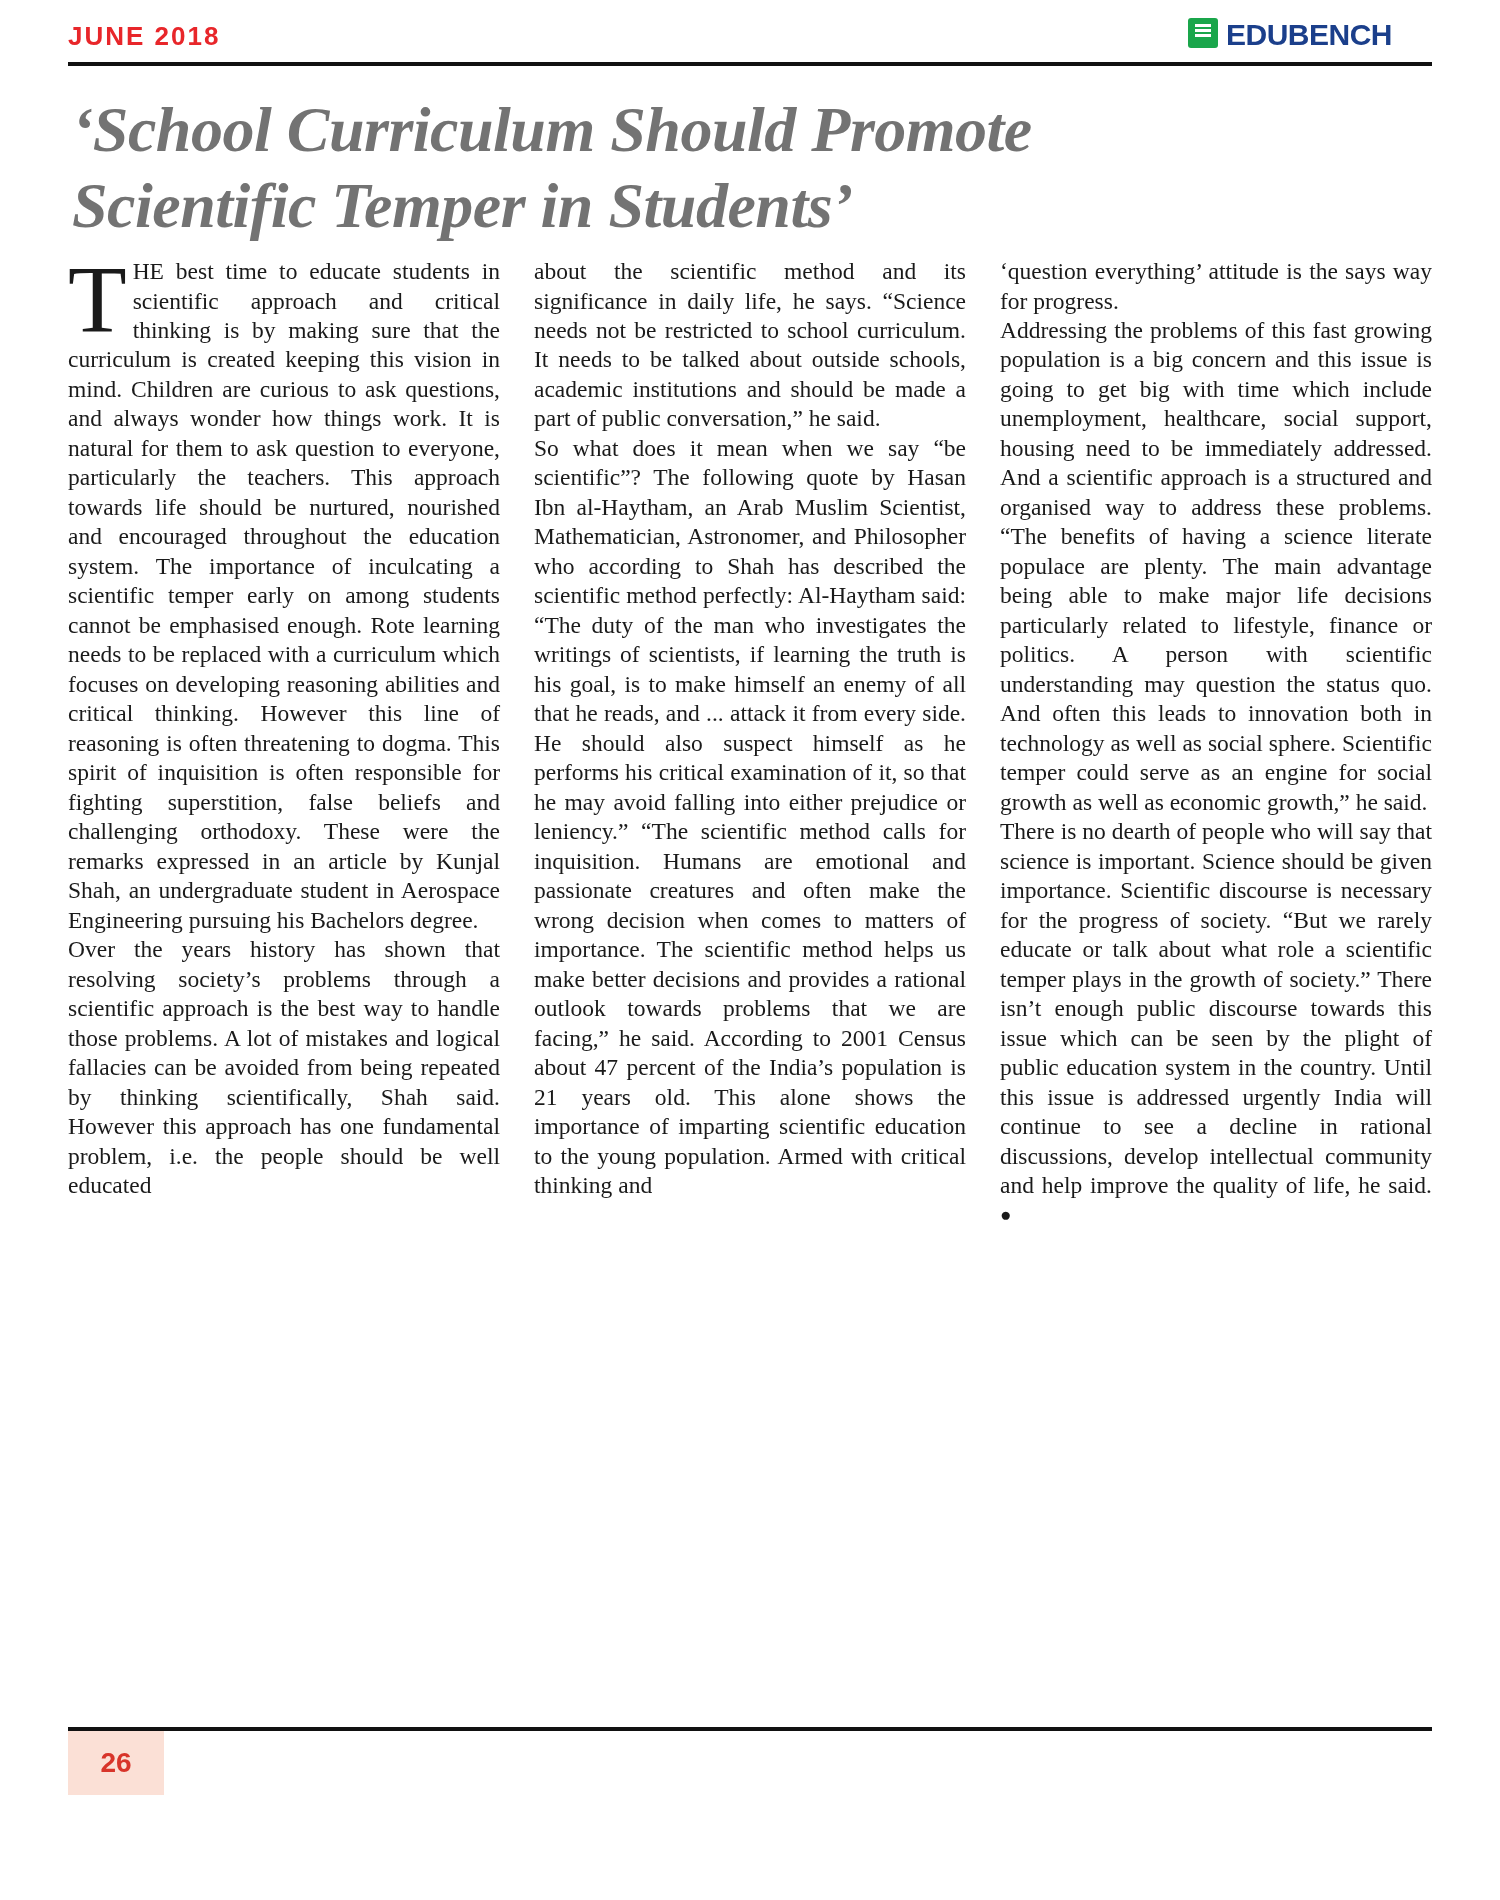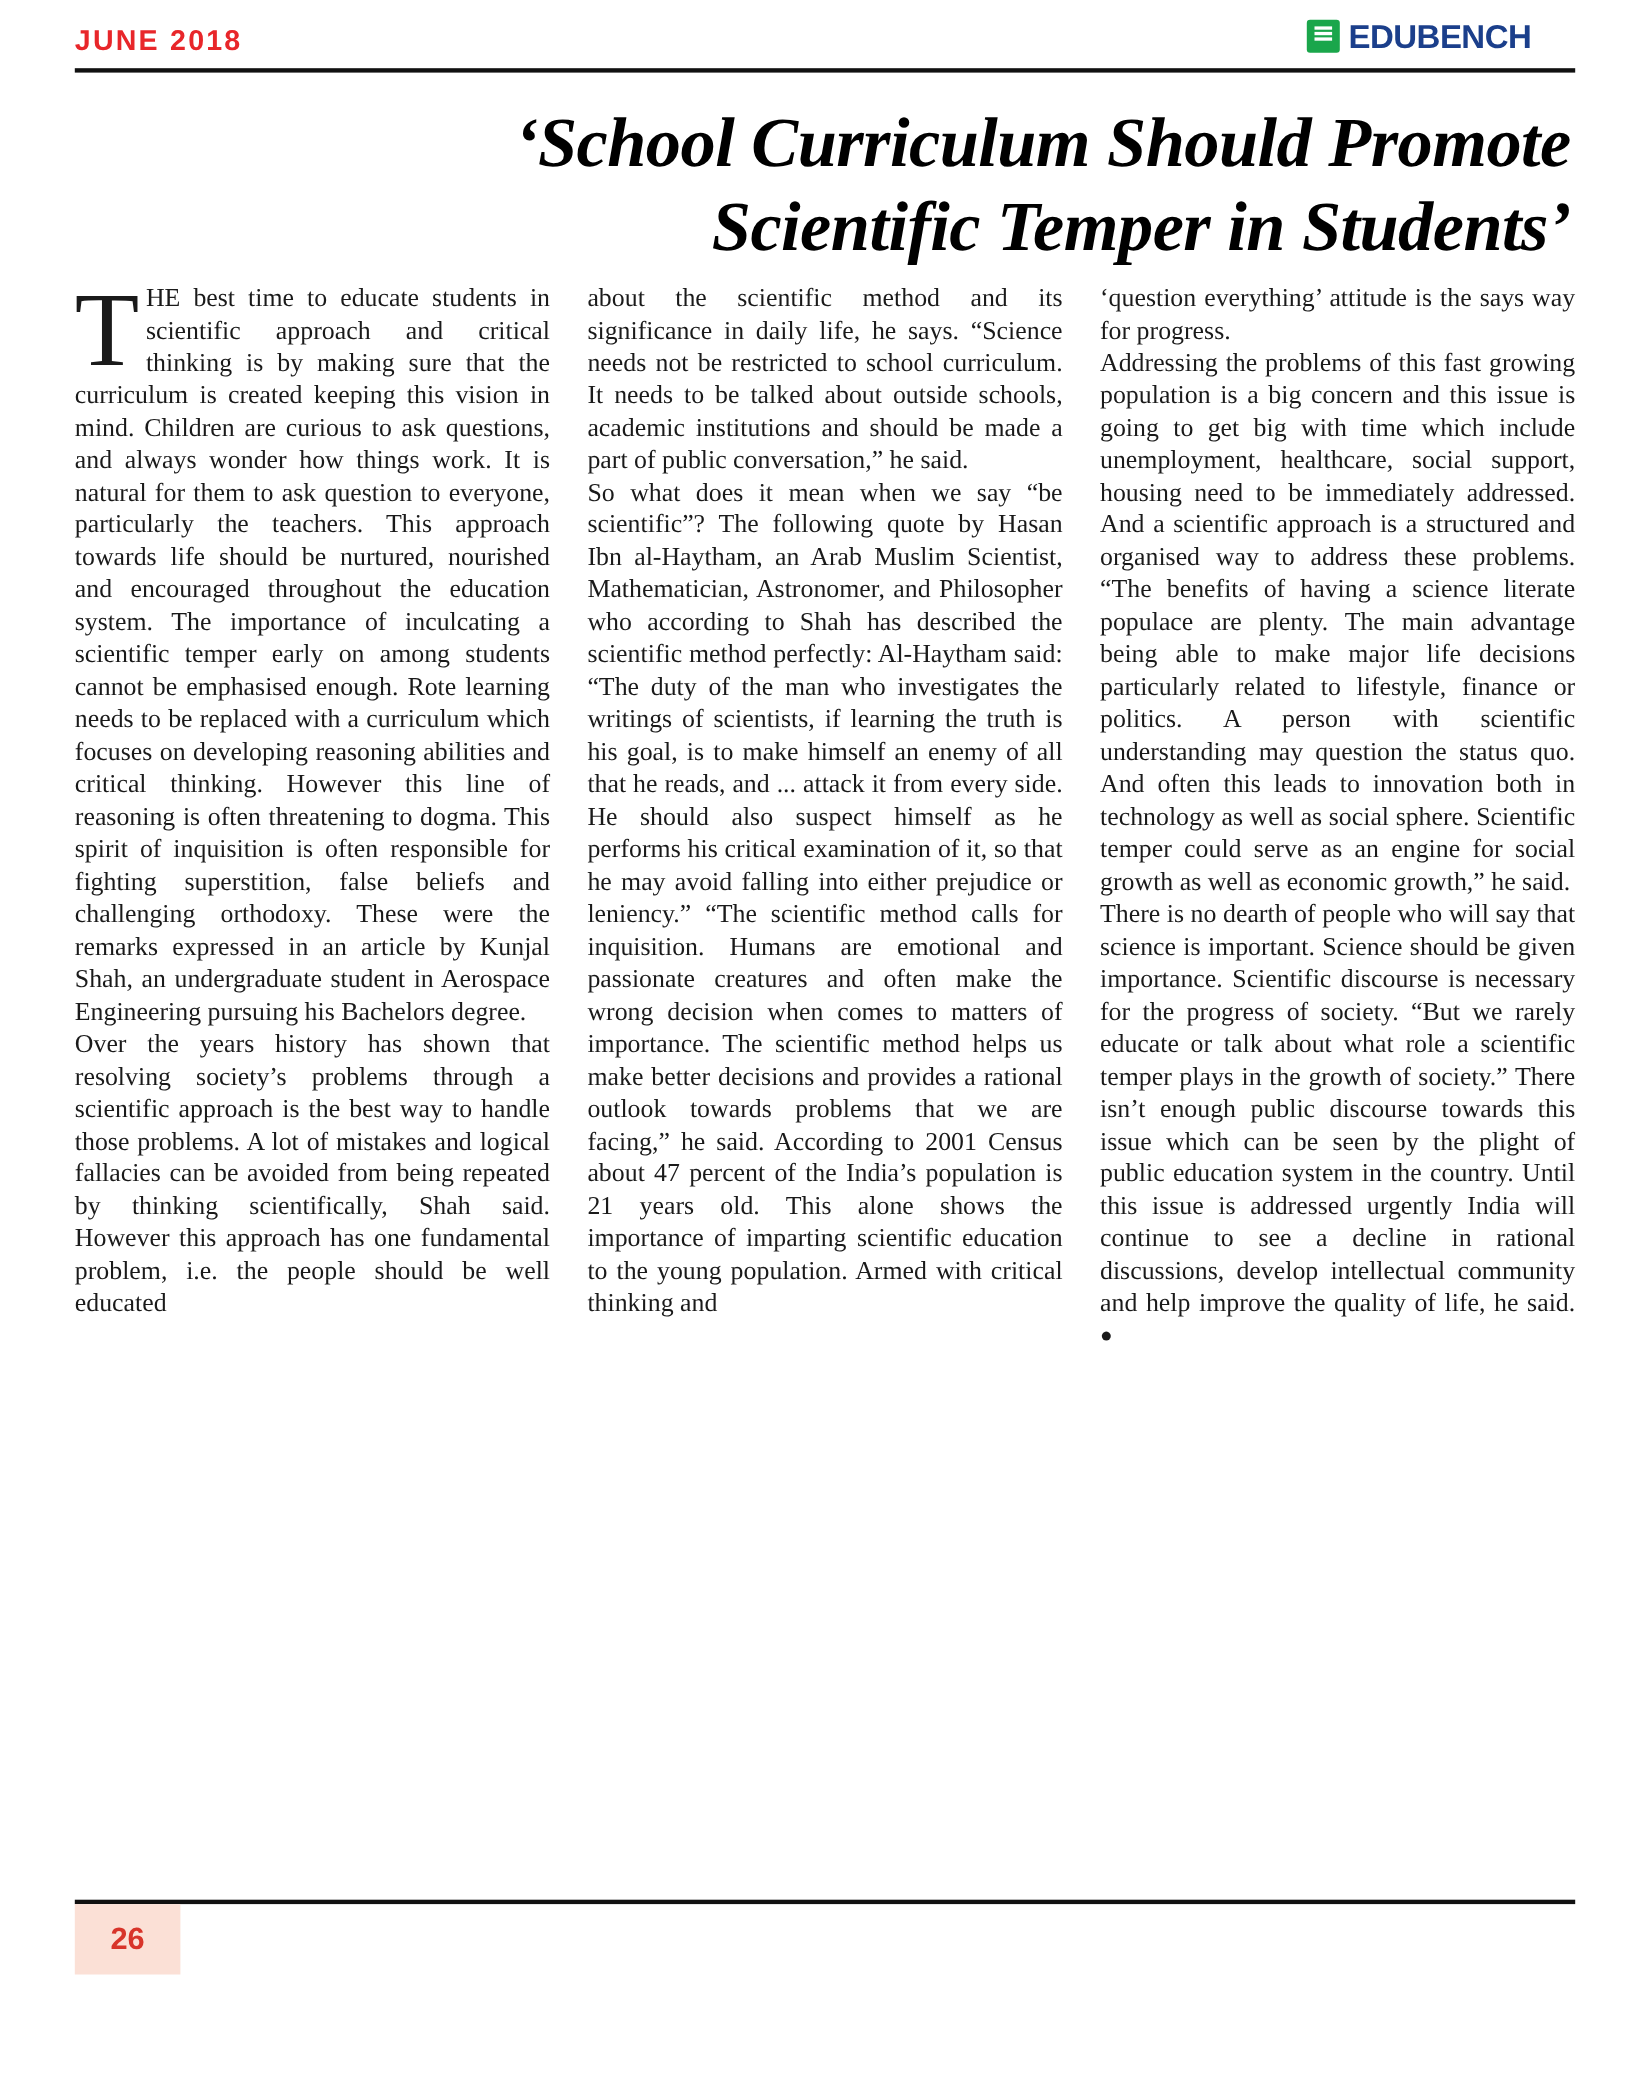--- a/index.html
+++ b/index.html
@@ -67,22 +67,22 @@
   }
   .rule-top {
     height: 4px;
     background: #111111;
     margin: 4px 68px 0 68px;
   }
 
   
   .headline {
     margin: 26px 72px 14px 72px;
-    text-align: right;
-    color: #000000;
+    text-align: left;
+    color: #737373;
     font-family: "Liberation Serif", serif;
     font-weight: bold;
     font-style: italic;
     font-size: 64px;
     line-height: 1.18;
     letter-spacing: -0.5px;
   }
 
   
   .columns {

